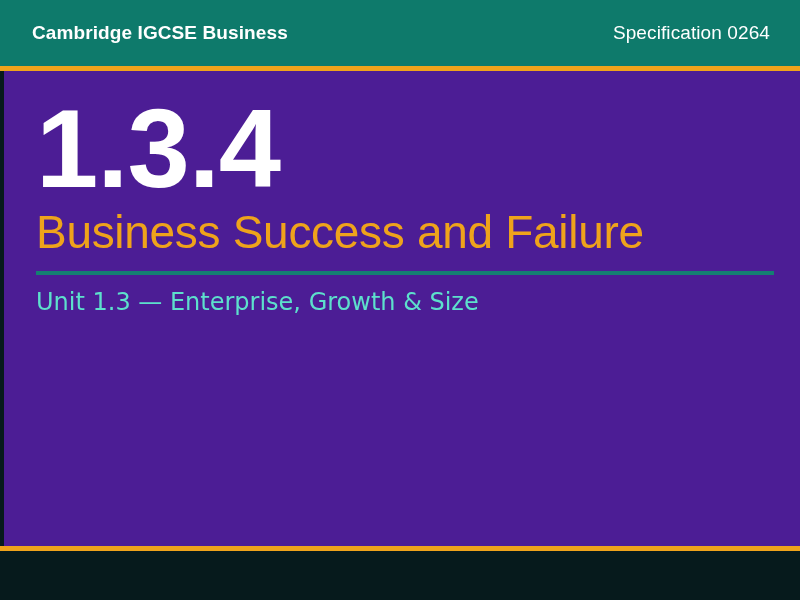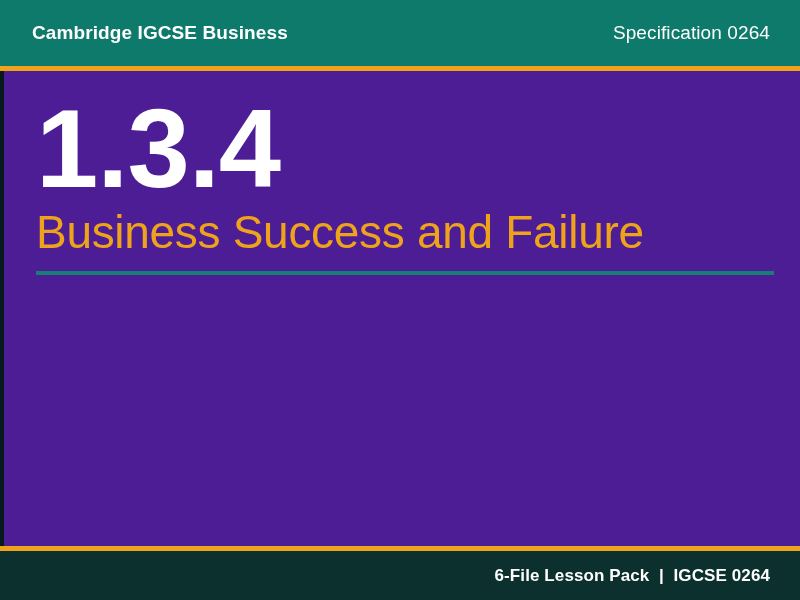--- a/index.html
+++ b/index.html
@@ -148,21 +148,19 @@
     <span class="header-left">Cambridge IGCSE Business</span>
     <span class="header-right">Specification 0264</span>
   </div>
 
   <div class="header-rule"></div>
 
   <div class="body-area">
     <div class="lesson-code">1.3.4</div>
     <div class="lesson-title">Business Success and Failure</div>
     <div class="title-rule"></div>
+    <div class="unit-line">Unit 1.3  —  Enterprise, Growth &amp; Size</div>
   </div>
 
   <div class="footer-rule"></div>
 
-  <div class="footer-bar">
-    <span class="footer-text">6-File Lesson Pack  |  IGCSE 0264</span>
-  </div>
 
 </div>
 
 </body></html>

